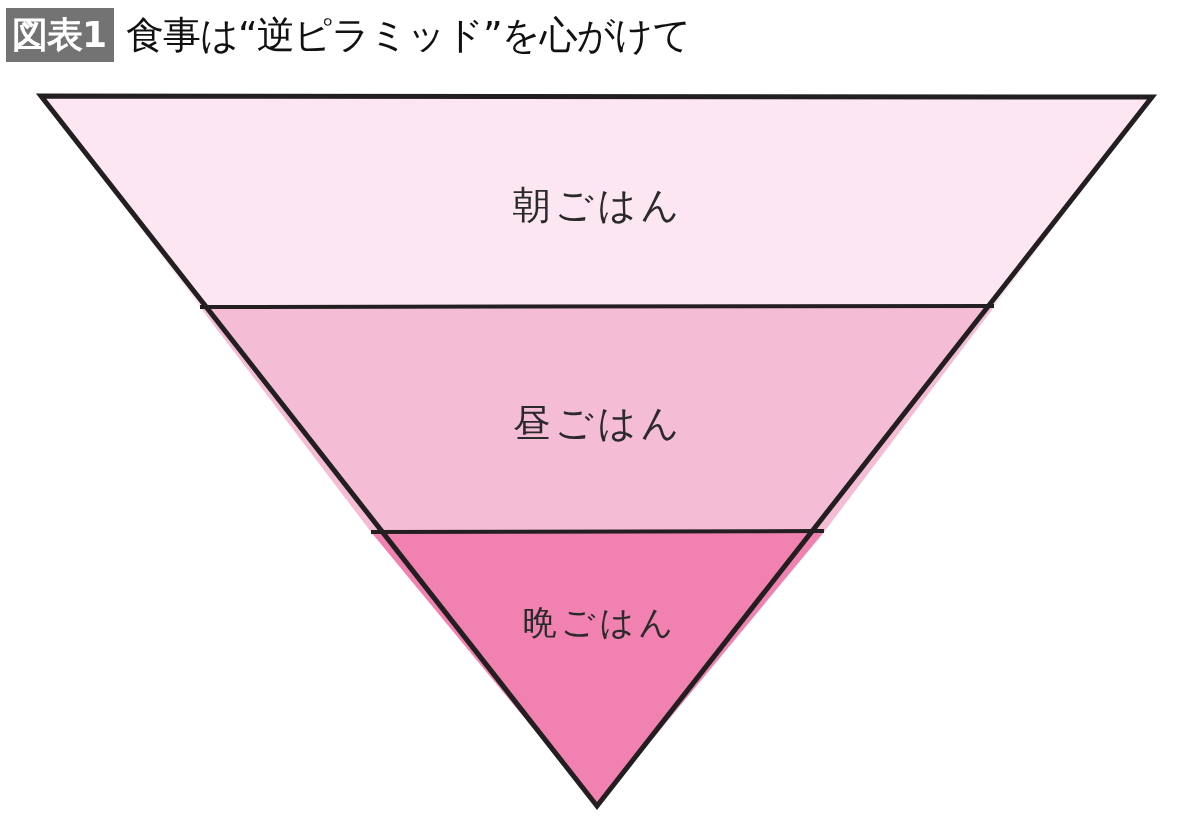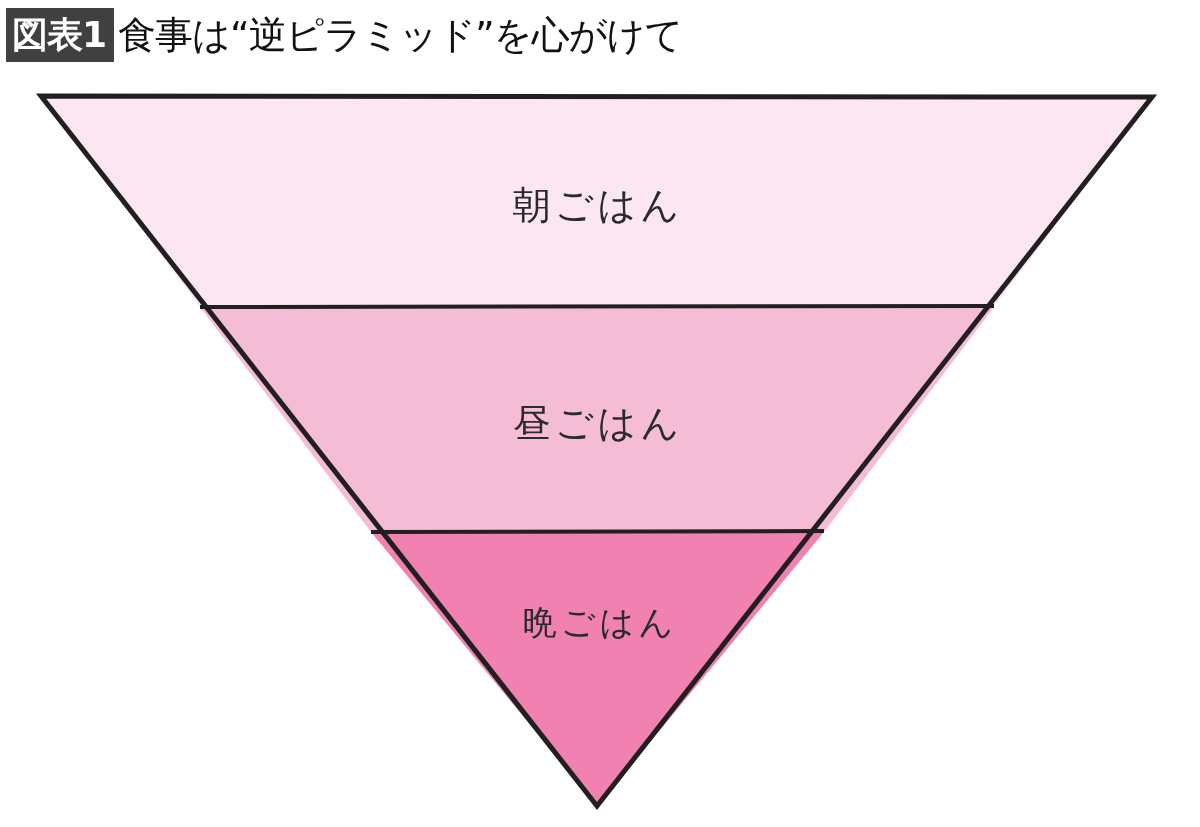--- a/index.html
+++ b/index.html
@@ -1,19 +1,19 @@
 <!DOCTYPE html>
 <html><head>
 <meta charset="utf-8">
 <style>
   html, body { margin: 0; padding: 0; background: #ffffff; }
   body { width: 1200px; height: 827px; position: relative; overflow: hidden; font-family: "DejaVu Sans", sans-serif; }
   .header { position: absolute; left: 6px; top: 8px; height: 54px; display: flex; align-items: center; }
-  .badge { background: #404040; color: #ffffff; font-weight: bold; font-size: 36px; line-height: 54px; height: 54px; padding: 0 8px 0 6px; letter-spacing: -1px; }
-  .title { color: #111111; font-size: 38px; margin-left: 4px; line-height: 54px; letter-spacing: -1px; }
+  .badge { background: #737373; color: #ffffff; font-weight: bold; font-size: 36px; line-height: 54px; height: 54px; padding: 0 8px 0 6px; letter-spacing: -1px; }
+  .title { color: #111111; font-size: 38px; margin-left: 12px; line-height: 54px; letter-spacing: -1px; }
   svg.pyramid { position: absolute; left: 0; top: 0; }
   .lbl { font-family: "DejaVu Sans", sans-serif; font-size: 38px; fill: #2a2a2a; text-anchor: middle; dominant-baseline: middle; letter-spacing: 4px; }
 </style>
 </head>
 <body>
 
 <div class="header">
   <span class="badge">図表1</span>
   <span class="title">食事は“逆ピラミッド”を心がけて</span>
 </div>

